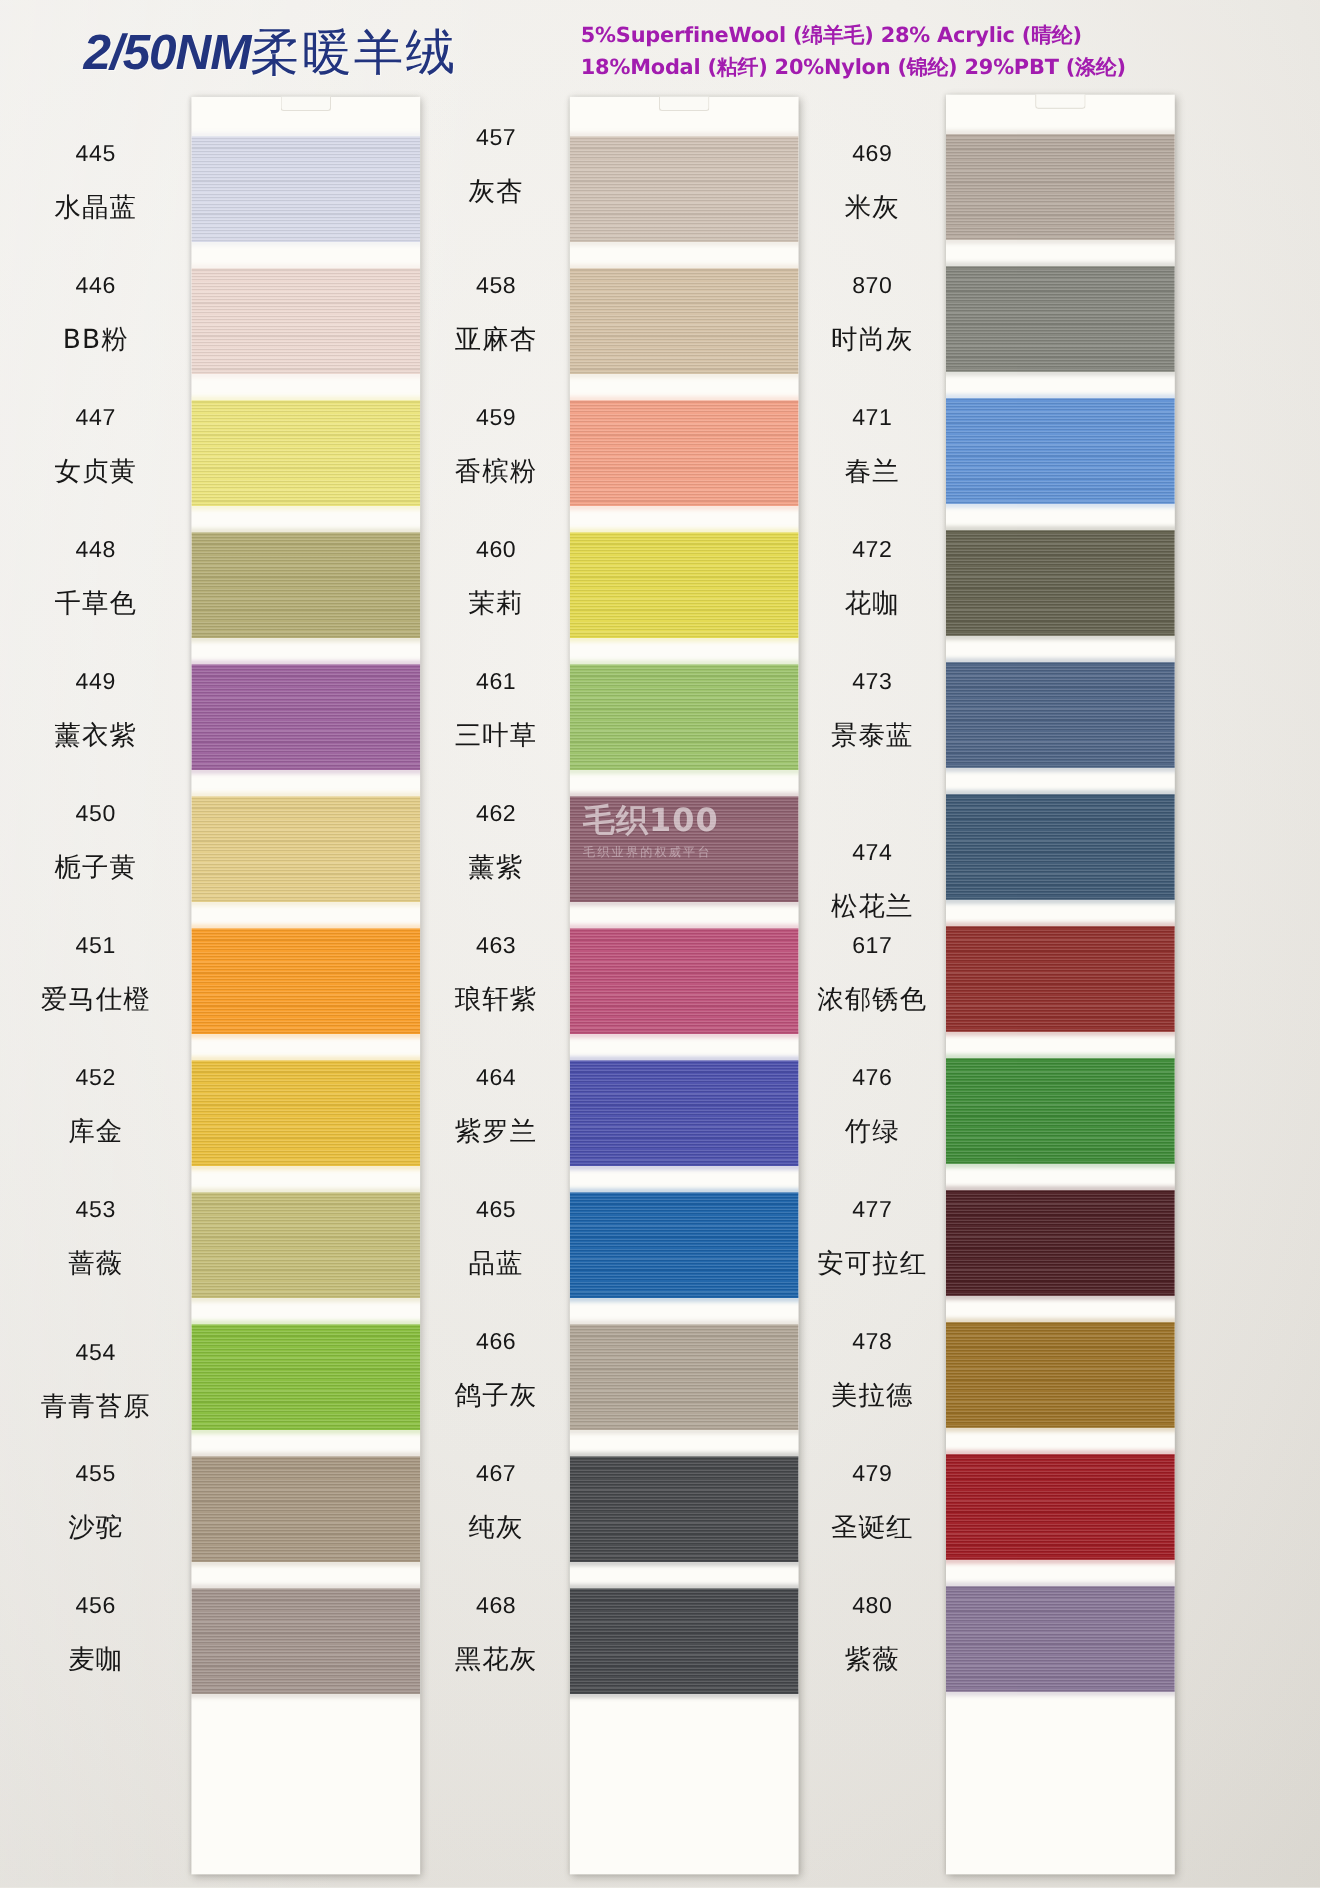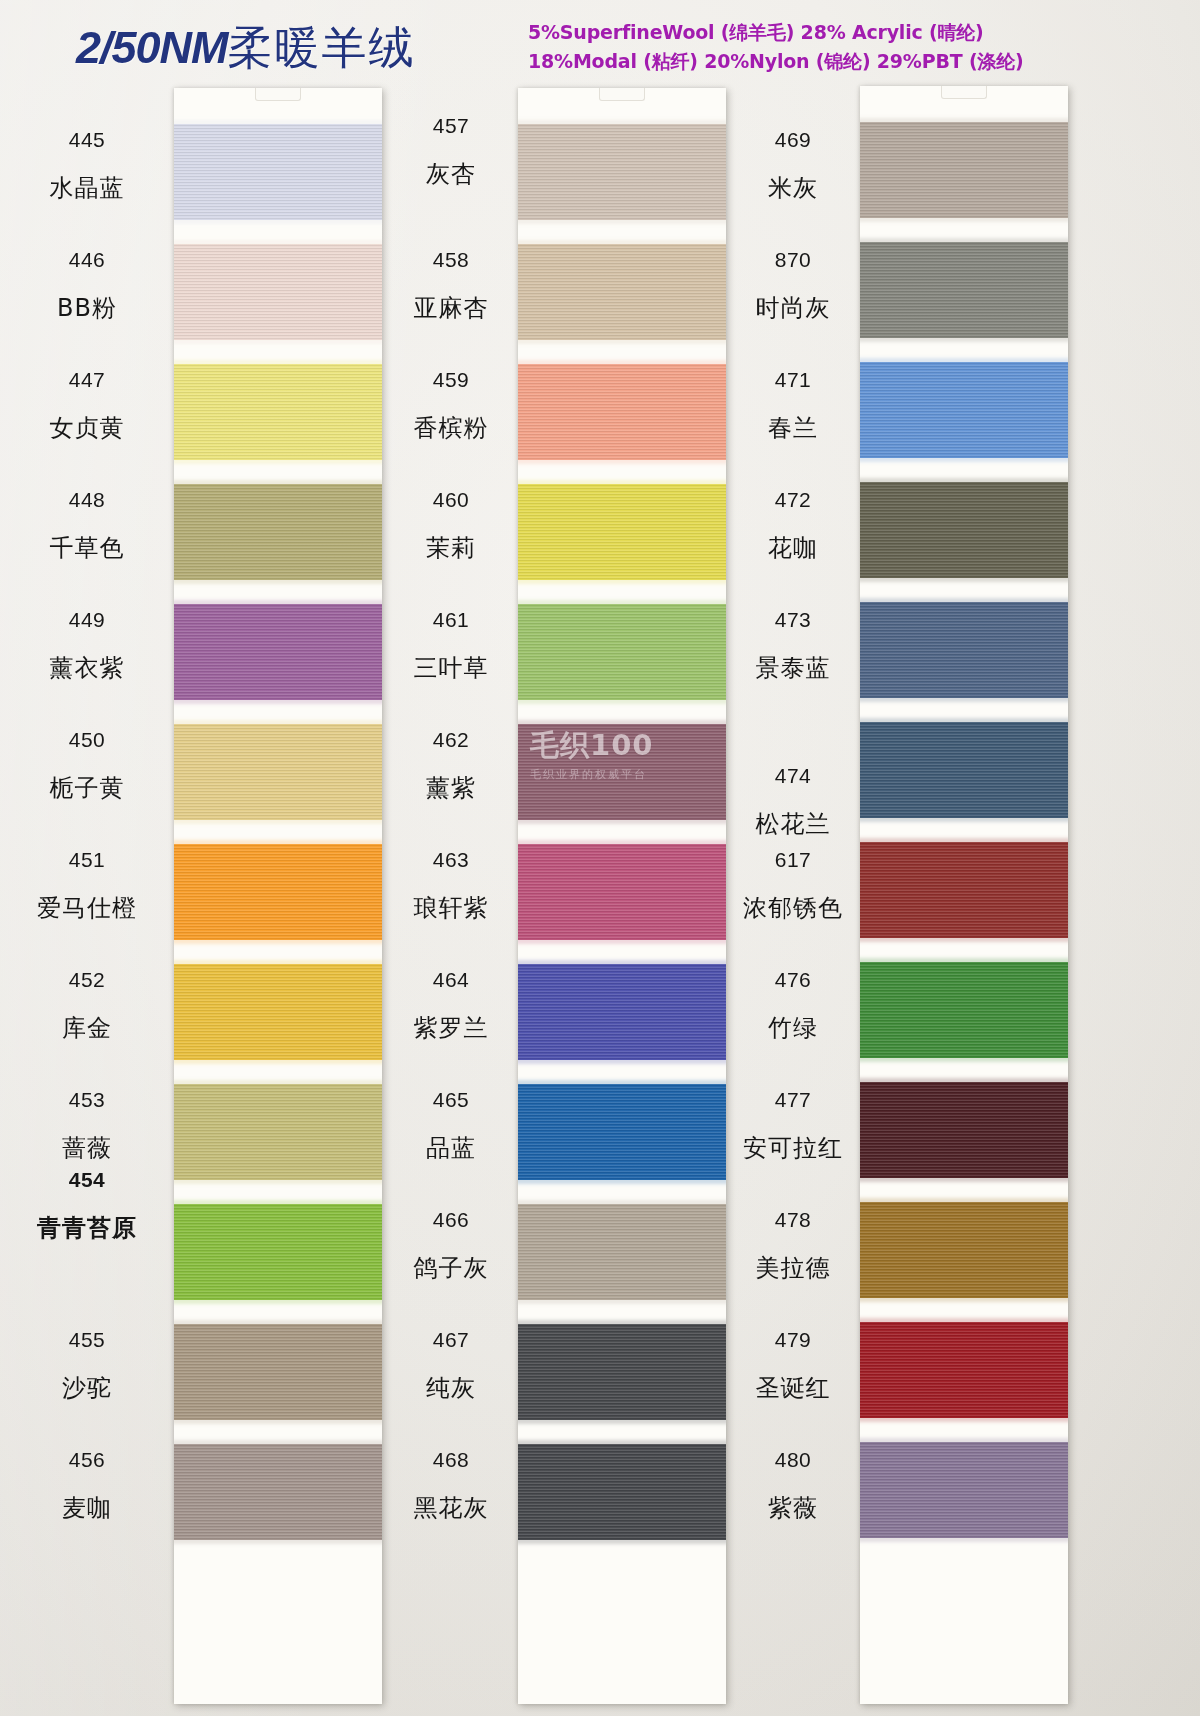--- a/index.html
+++ b/index.html
@@ -225,21 +225,21 @@
       <div class="name">爱马仕橙</div>
     </div>
     <div class="label" style="left: 12px; top: 966px;">
       <div class="code">452</div>
       <div class="name">库金</div>
     </div>
     <div class="label" style="left: 12px; top: 1086px;">
       <div class="code">453</div>
       <div class="name">蔷薇</div>
     </div>
-    <div class="label" style="left: 12px; top: 1166px; font-weight: bold;">
+    <div class="label" style="left: 12px; top: 1216px;">
       <div class="code">454</div>
       <div class="name">青青苔原</div>
     </div>
     <div class="label" style="left: 12px; top: 1326px;">
       <div class="code">455</div>
       <div class="name">沙驼</div>
     </div>
     <div class="label" style="left: 12px; top: 1446px;">
       <div class="code">456</div>
       <div class="name">麦咖</div>

